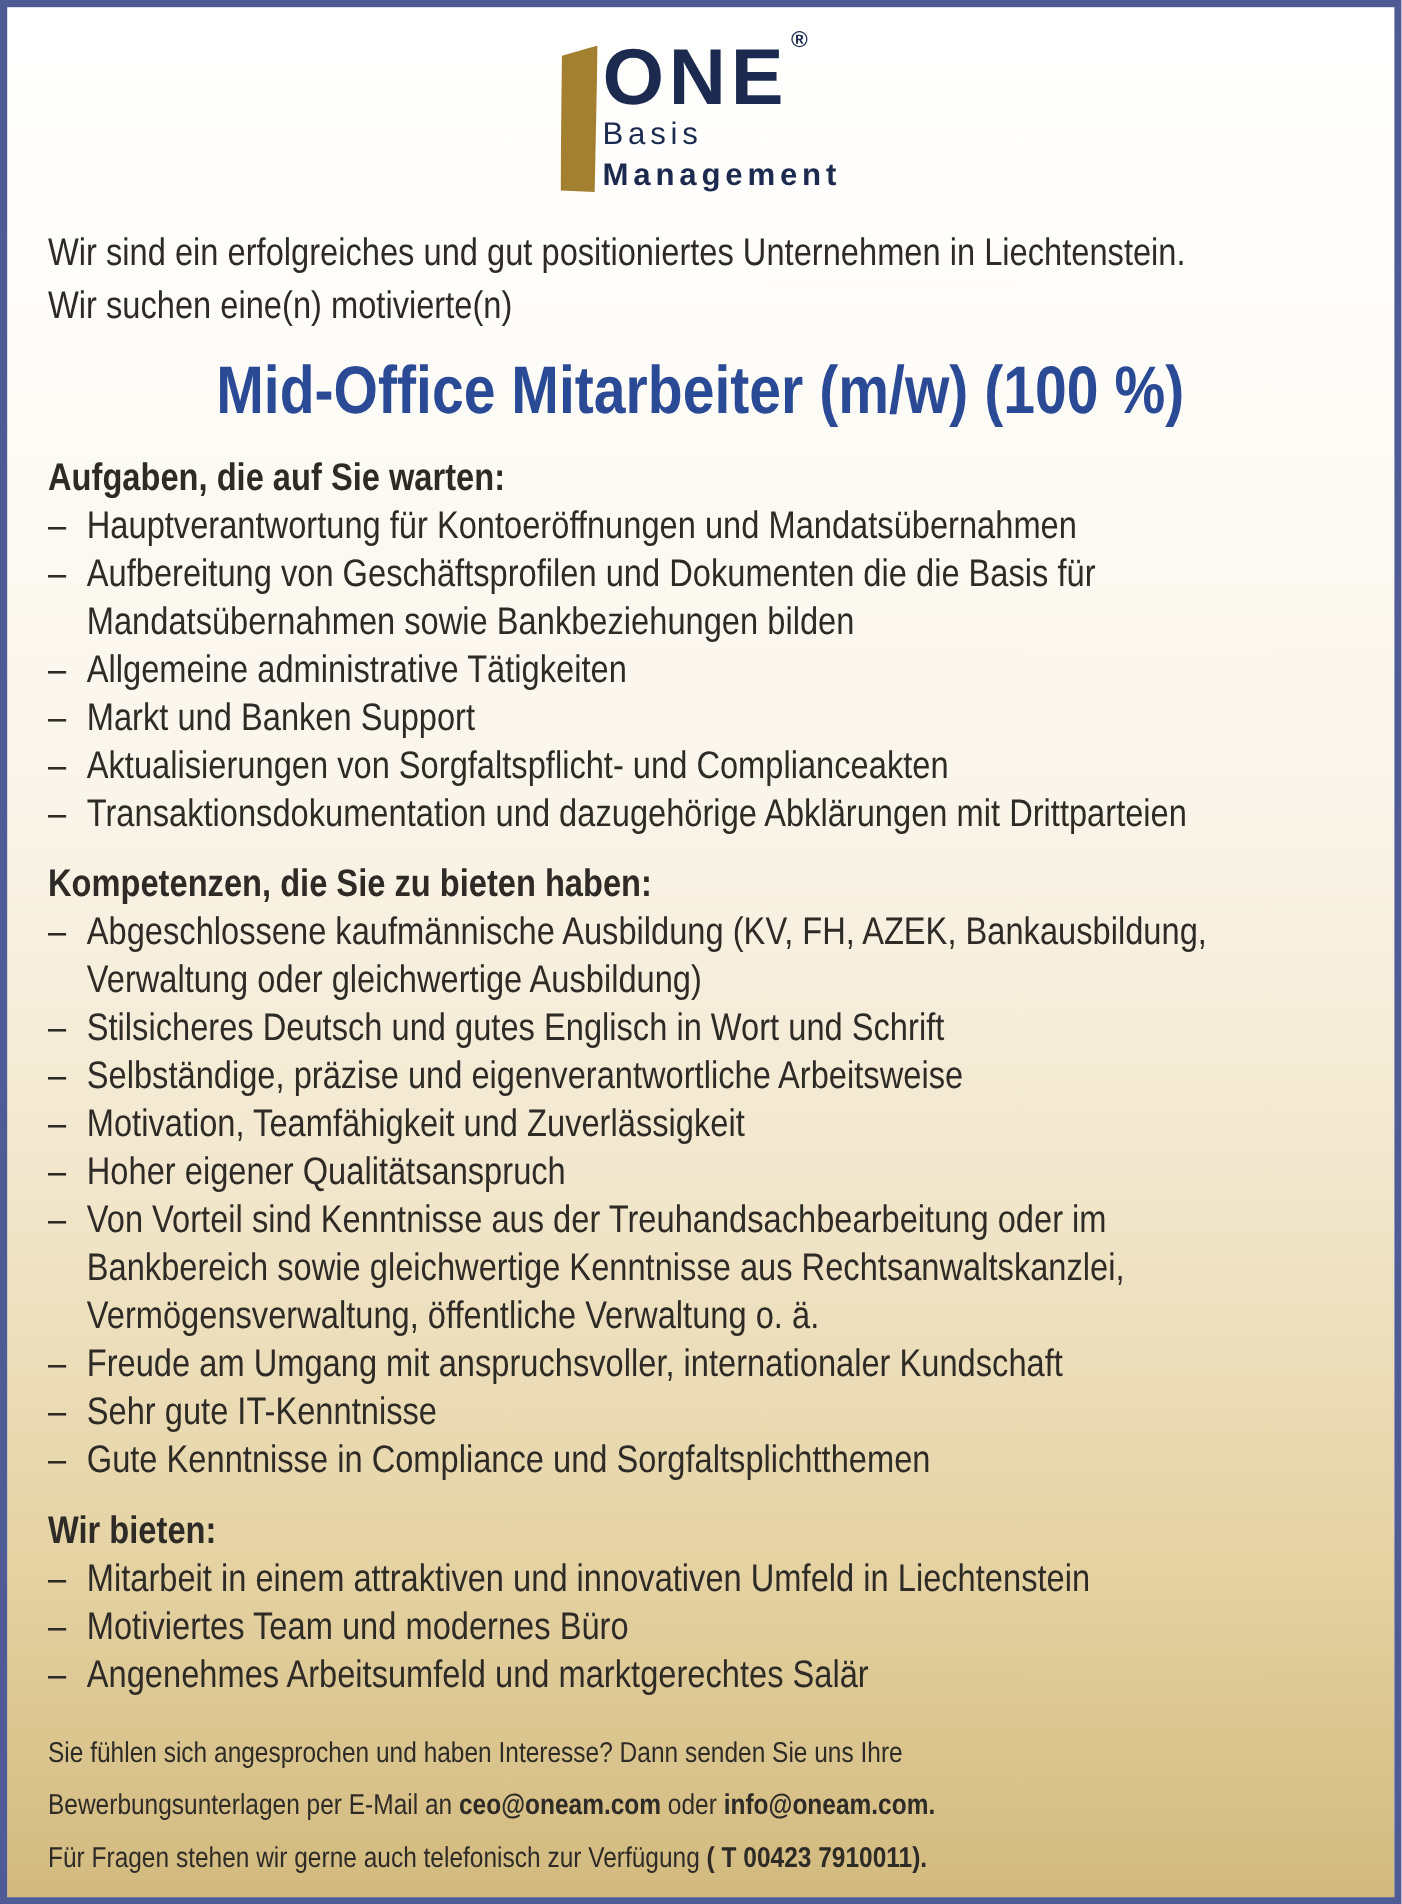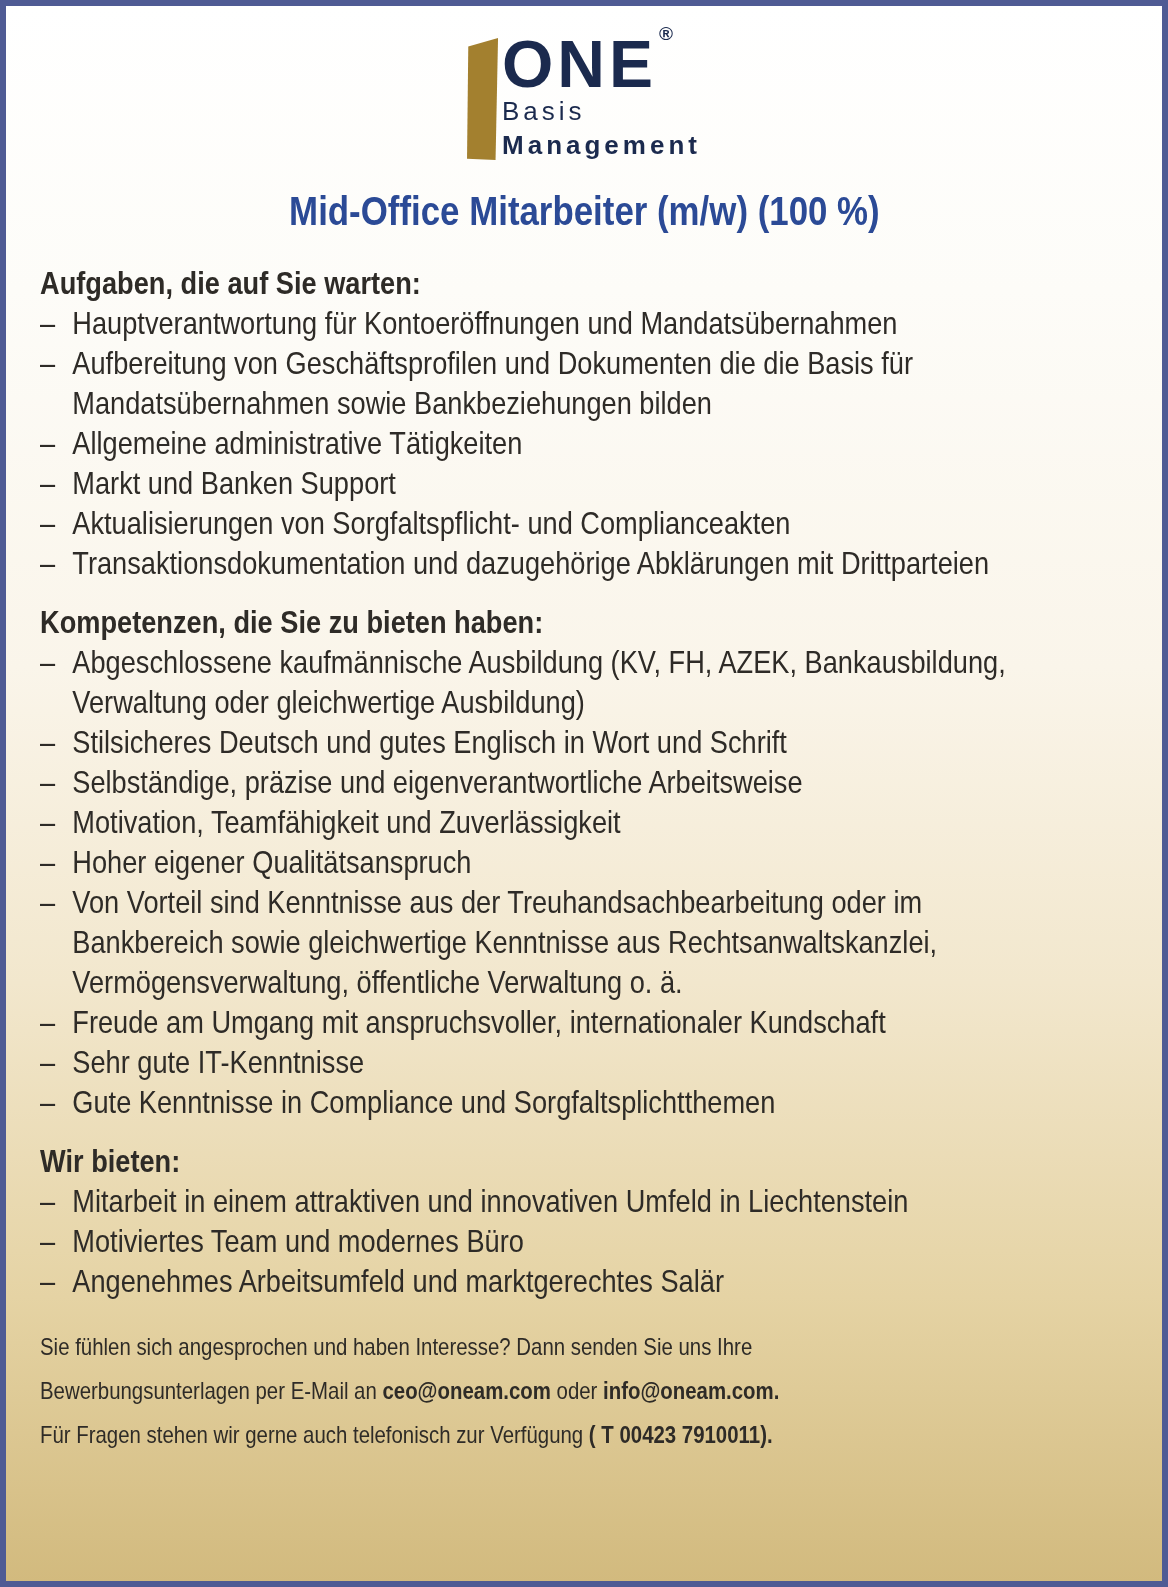--- a/index.html
+++ b/index.html
@@ -41,21 +41,21 @@
   
   .cond { transform: scaleX(0.85); transform-origin: 0 50%; white-space: nowrap; }
   .cond-center { transform: scaleX(0.85); transform-origin: 50% 50%; white-space: nowrap; }
 
   
   .intro { margin-top: 26px; font-size: 32px; line-height: 44px; }
 
   
   .title {
     margin: 16px 0 4px;
-    font-size: 41px; font-weight: 700; line-height: 66px;
+    font-size: 56px; font-weight: 700; line-height: 66px;
     color: #2b4a96; text-align: center;
   }
 
   
   .section-heading { margin-top: 19px; font-size: 32px; font-weight: 700; line-height: 40px; }
   .item { position: relative; padding-left: 38px; font-size: 32px; line-height: 40px; }
   .dash { position: absolute; left: 0; top: 0; }
   .item-line { white-space: nowrap; }
 
   
@@ -69,20 +69,24 @@
 
   <div class="logo">
     <div class="logo-bar" style="background: rgb(163, 128, 47);"></div>
     <div class="logo-text">
       <div class="logo-one-row"><span class="logo-one" style="color: rgb(27, 42, 78);">ONE</span><span class="logo-reg" style="color: rgb(27, 42, 78);">®</span></div>
       <div class="logo-sub" style="color: rgb(27, 42, 78);">Basis</div>
       <div class="logo-sub" style="color: rgb(27, 42, 78); font-weight: bold;">Management</div>
     </div>
   </div>
 
+  <div class="intro">
+    <div class="cond">Wir sind ein erfolgreiches und gut positioniertes Unternehmen in Liechtenstein.</div>
+    <div class="cond">Wir suchen eine(n) motivierte(n)</div>
+  </div>
 
   <h1 class="title" style="color: rgb(43, 74, 150);"><span class="cond-center" style="display:inline-block">Mid-Office Mitarbeiter (m/w) (100 %)</span></h1>
 
   <div id="sections">
       <div class="section-block">
         <div class="section-heading cond">Aufgaben, die auf Sie warten:</div>
         <div class="item cond">
           <span class="dash">–</span>
           <div class="item-lines">
             <div class="item-line">Hauptverantwortung für Kontoeröffnungen und Mandatsübernahmen</div>

